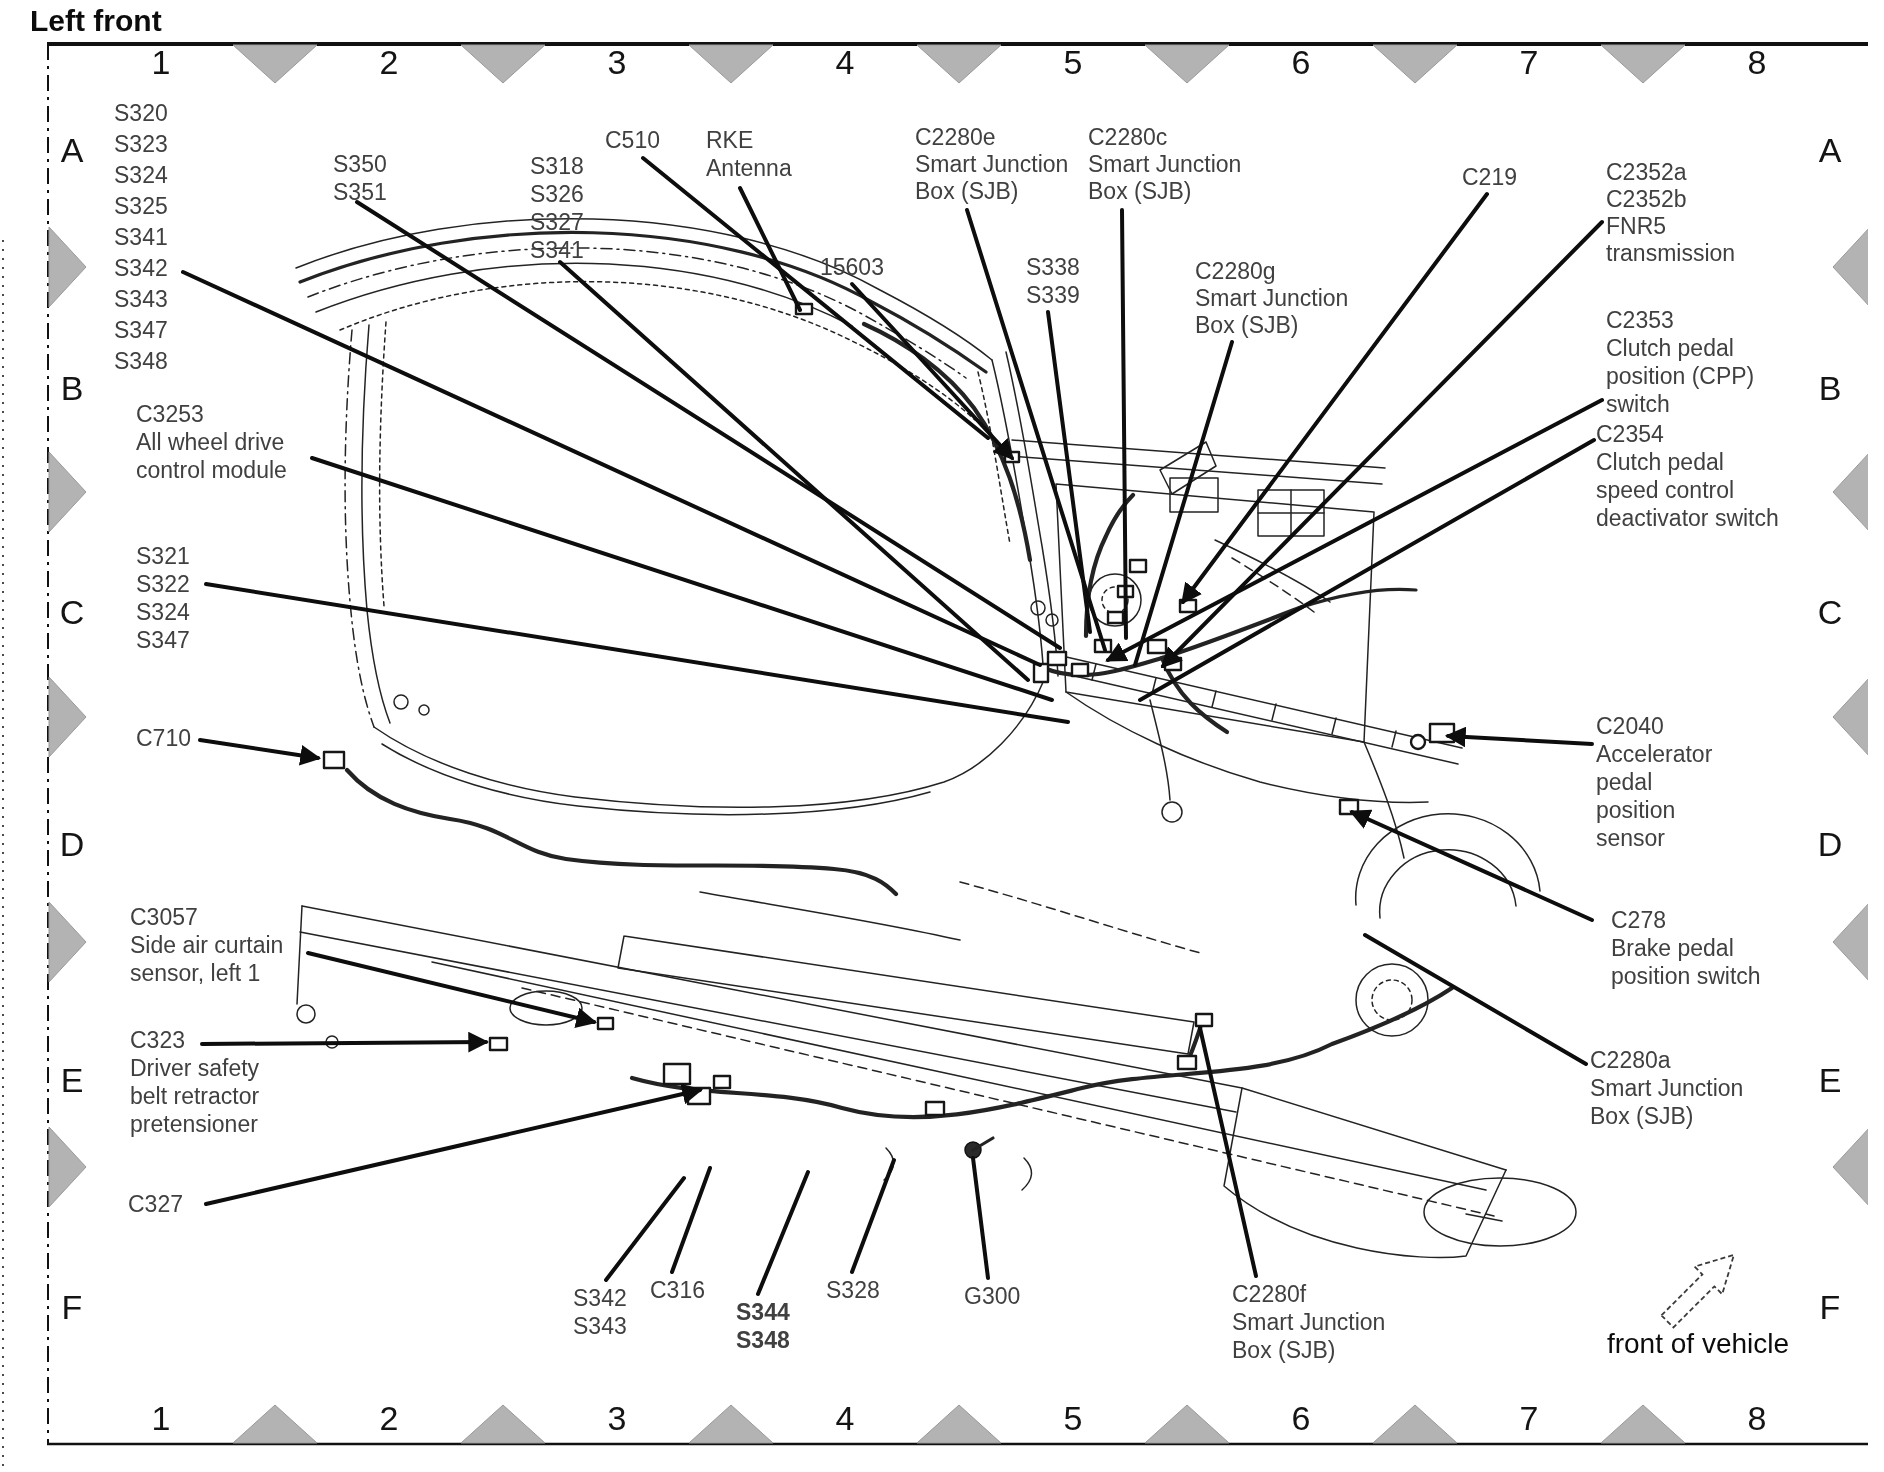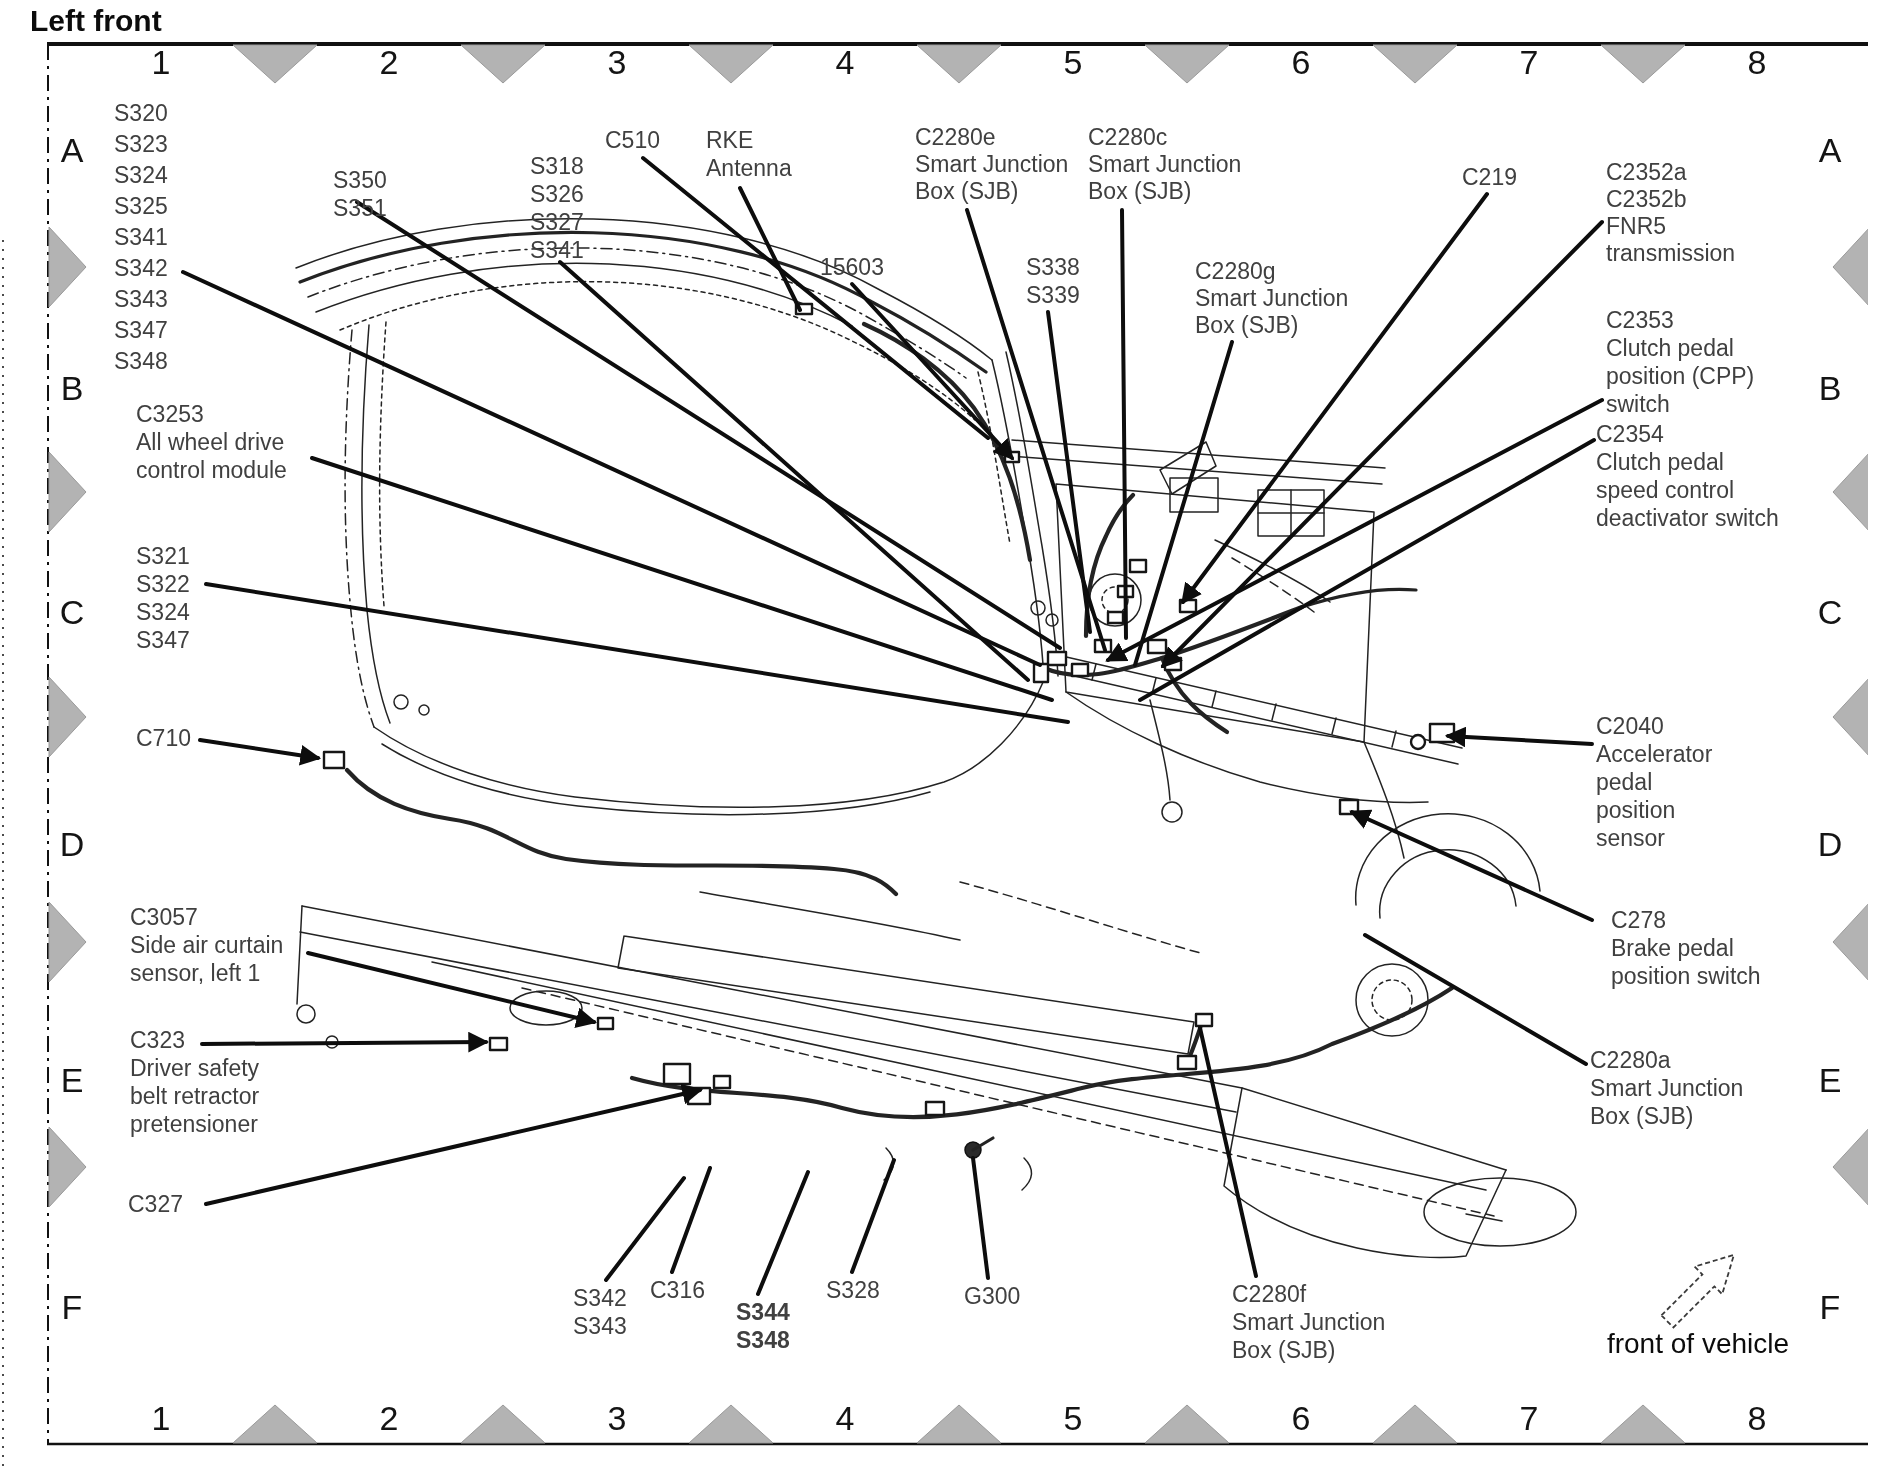--- a/index.html
+++ b/index.html
@@ -249,21 +249,21 @@
         <div>S320</div>
         <div>S323</div>
         <div>S324</div>
         <div>S325</div>
         <div>S341</div>
         <div>S342</div>
         <div>S343</div>
         <div>S347</div>
         <div>S348</div>
       </div>
-      <div class="callout" style="left: 333px; top: 150px; line-height: 28px; margin-top: 16px;">
+      <div class="callout" style="left: 333px; top: 150px; line-height: 28px;">
         <div>S350</div>
         <div>S351</div>
       </div>
       <div class="callout" style="left: 530px; top: 152px; line-height: 28px;">
         <div>S318</div>
         <div>S326</div>
         <div>S327</div>
         <div>S341</div>
       </div>
       <div class="callout" style="left: 605px; top: 126px; line-height: 28px;">

